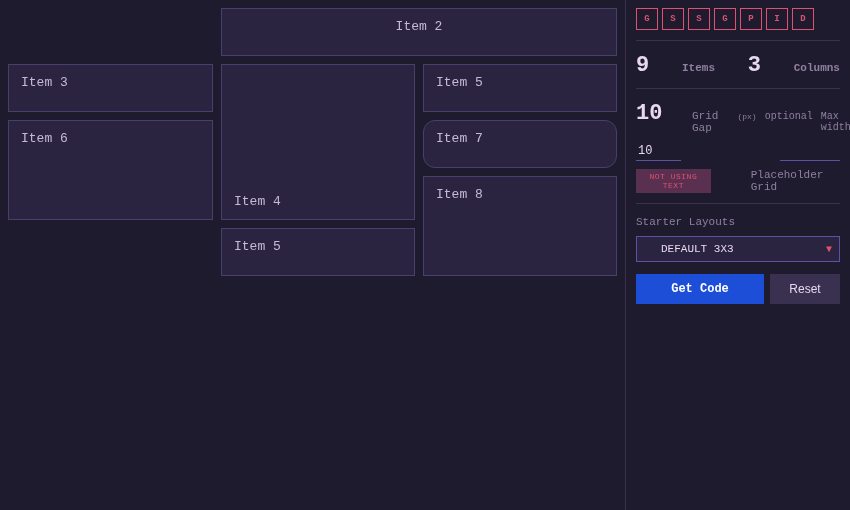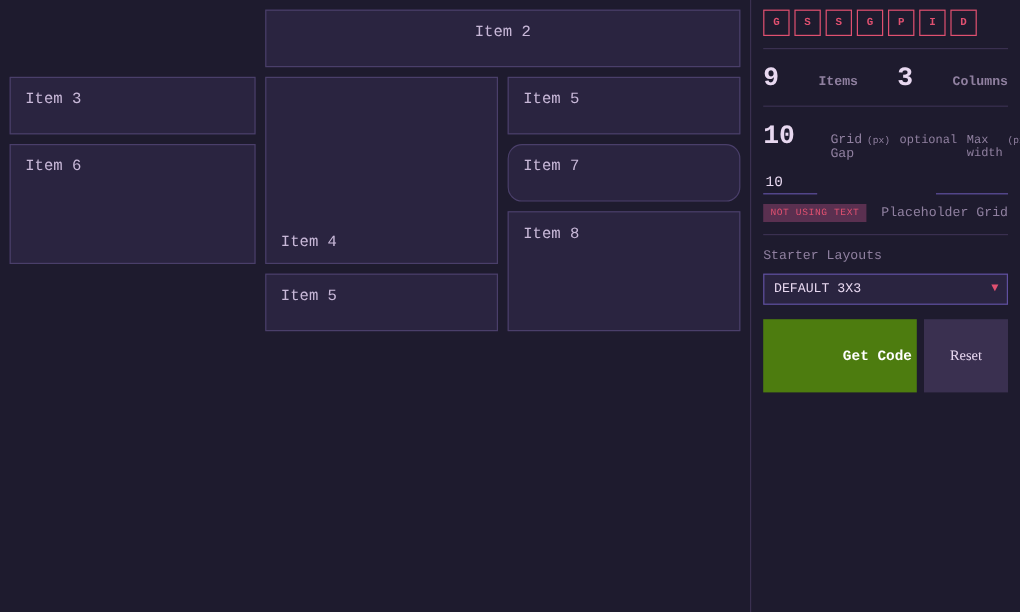--- a/index.html
+++ b/index.html
@@ -136,20 +136,21 @@
     .gap-label {
       font-size: 11px;
       color: #9080a0;
       margin-left: 12px;
     }
 
     .superscript {
       font-size: 8px;
       color: #9080a0;
       vertical-align: super;
+      margin-left: 15px;
     }
 
     .optional-label {
       font-size: 10px;
       color: #9080a0;
     }
 
     .max-width-label {
       font-size: 10px;
       color: #9080a0;
@@ -188,42 +189,42 @@
 
     .placeholder-text-label {
       font-size: 11px;
       color: #9080a0;
       margin-left: auto;
     }
 
     .text-toggle-row {
       display: flex;
       align-items: center;
-      gap: 4px;
+      gap: 20px;
       justify-content: center;
     }
 
     
     .starter-label {
       font-size: 11px;
       color: #9080a0;
       margin-top: 2px;
     }
 
     .dropdown-wrapper {
       position: relative;
     }
 
     .starter-dropdown {
       width: 100%;
       background-color: #2a2440;
       border: 1px solid #6050a0;
       color: #e8d8f0;
       font-size: 11px;
-      padding: 6px 8px;
+      padding: 6px 24px;
       appearance: none;
       -webkit-appearance: none;
       cursor: pointer;
       font-family: 'Courier New', monospace;
       outline: none;
     }
 
     .dropdown-arrow {
       position: absolute;
       right: 8px;
@@ -236,39 +237,38 @@
 
     
     .action-buttons {
       display: flex;
       gap: 6px;
       margin-top: 4px;
     }
 
     .get-code-btn {
       flex: 1;
-      background-color: #4d7c0f;
+      background-color: #1d4ed8;
       color: #fff;
       border: none;
       padding: 8px 4px;
       font-size: 12px;
       font-family: 'Courier New', monospace;
       cursor: pointer;
       font-weight: bold;
-      text-align: right;
     }
 
     .reset-btn {
       flex: 0 0 70px;
       background-color: #3a3050;
       color: #e8d8f0;
       border: none;
-      padding: 23px 4px;
+      padding: 8px 4px;
       font-size: 12px;
-      font-family: Liberation Serif, serif;
+      font-family: Liberation Sans, sans-serif;
       cursor: pointer;
     }
 
     .divider {
       border: none;
       border-top: 1px solid #3a3050;
       margin: 2px 0;
     }
   </style>
 </head>

